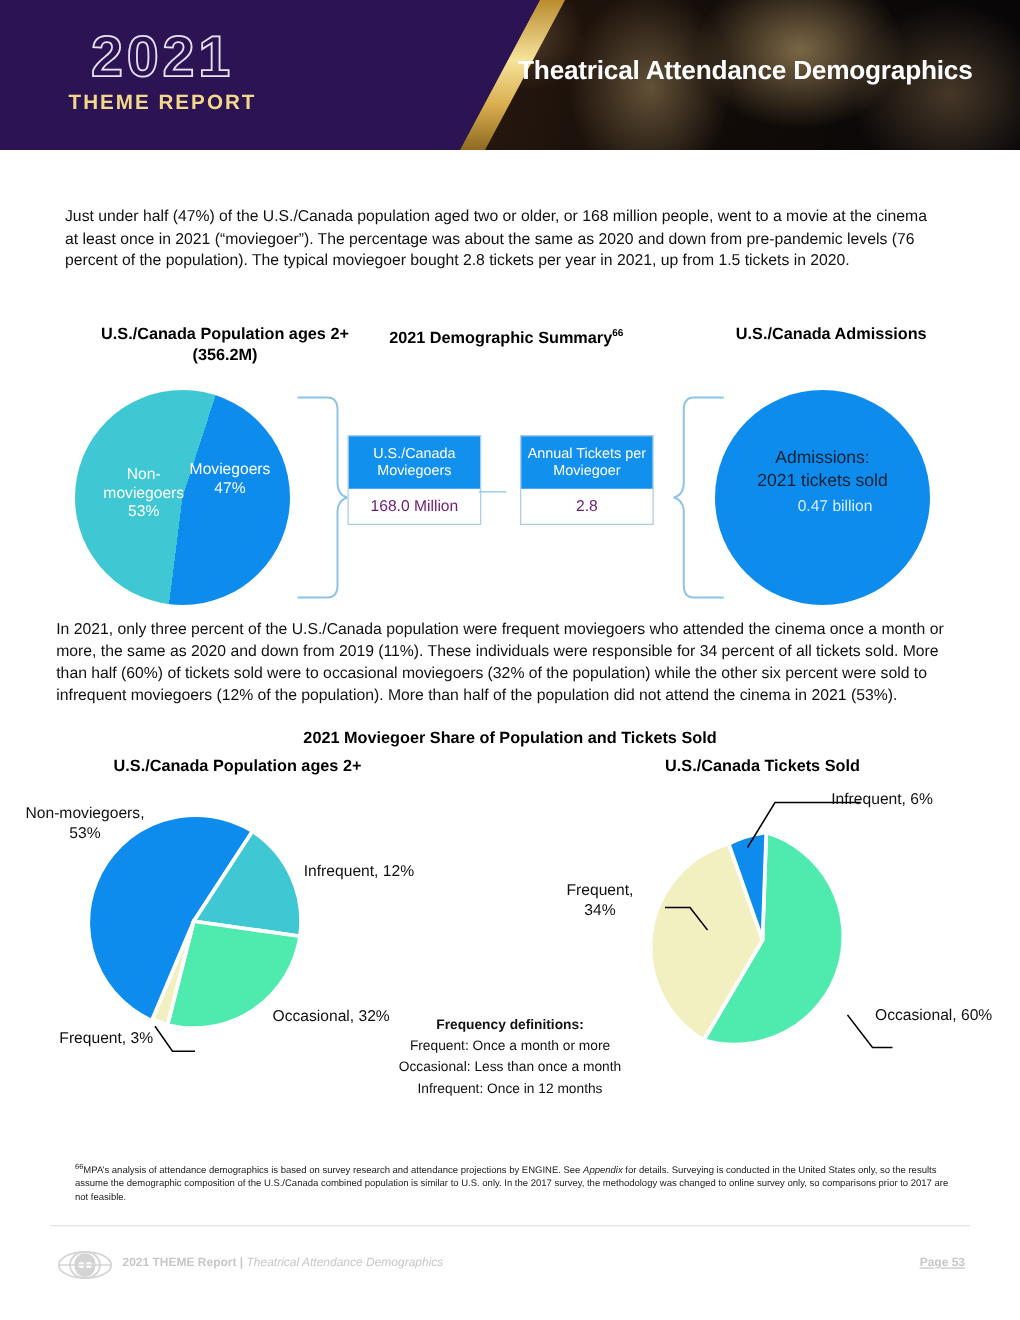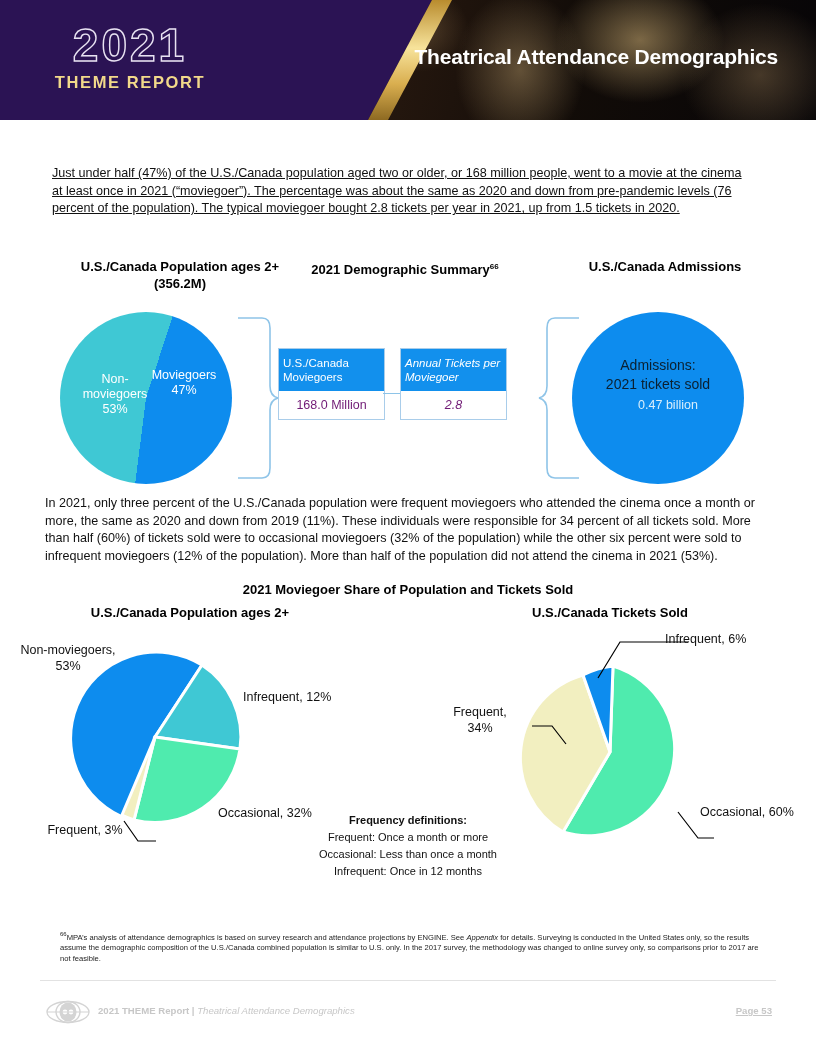--- a/index.html
+++ b/index.html
@@ -27,44 +27,44 @@
   .logo{position:absolute;left:40px;top:22px;width:180px;text-align:center;}
   .logo-year{font-size:46px;font-weight:bold;letter-spacing:3px;line-height:1;
     color:#2b1354;-webkit-text-stroke:1.4px #e8e2f2;text-shadow:0 0 0 #fff;
     font-family:"Liberation Sans", sans-serif;}
   .logo-sub{margin-top:5px;font-size:16.5px;font-weight:bold;letter-spacing:1.6px;color:#f2d98a;}
   .hdr-title{position:absolute;left:330px;top:45px;width:448px;text-align:right;
     color:#fff;font-size:21px;font-weight:bold;letter-spacing:-.2px;}
 
   
   .para{position:absolute;font-size:12.6px;line-height:17.6px;color:#111;text-align:left;}
-  #para1{left:52px;top:165px;width:700px;text-decoration:underline;}
+  #para1{left:52px;top:165px;width:700px;}
   #para2{left:45px;top:495px;width:725px;}
 
   
   .cap{position:absolute;font-weight:bold;font-size:13px;line-height:16.5px;text-align:center;color:#000;}
   #cap-left{left:60px;top:259px;width:240px;}
   #cap-mid{left:270px;top:259px;width:270px;}
   #cap-right{left:565px;top:259px;width:200px;}
   .sup{font-size:8px;vertical-align:super;}
 
   .pie-top{position:absolute;left:60px;top:312px;width:172px;height:172px;border-radius:50%;
     background:conic-gradient(from 18deg,#0d8cee 0deg 169.2deg,#3fc8d4 169.2deg 360deg);}
   .pie-top-lbl{position:absolute;color:#fff;text-align:center;font-size:12.5px;line-height:15px;}
   #lbl-mg{left:136px;top:368px;width:96px;}
   #lbl-nmg{left:72px;top:372px;width:86px;}
 
   .brace{position:absolute;}
   .brace svg{display:block;}
 
   .box{position:absolute;width:105px;border:1px solid #a9cdea;background:#fff;}
-  .box-head{background:#1290ed;color:#fff;font-size:11.5px;line-height:14px;text-align:left;padding:7px 4px;}
+  .box-head{background:#1290ed;color:#fff;font-size:11.5px;line-height:14px;text-align:center;padding:7px 4px;}
   .box-val{font-size:12.5px;text-align:center;padding:7px 2px;color:#701a75;}
   #box1{left:278px;top:348px;}
-  #box2{left:400px;top:348px;font-style:italic;}
+  #box2{left:416px;top:348px;}
   .box-connector{position:absolute;left:383px;top:393px;width:22px;height:1px;background:#8ec4e8;}
 
   .circle-adm{position:absolute;left:572px;top:312px;width:172px;height:172px;border-radius:50%;background:#0d8cee;}
   .adm-t1{position:absolute;left:572px;top:356px;width:172px;text-align:center;color:#0b2030;font-size:14px;line-height:19px;}
   .adm-t2{position:absolute;left:572px;top:398px;width:192px;text-align:center;color:#d8eefc;font-size:12.5px;}
 
   
   #sect-title{position:absolute;left:208px;top:582px;width:400px;text-align:center;font-weight:bold;font-size:13px;color:#000;}
   #cap-bl{left:75px;top:605px;width:230px;}
   #cap-br{left:520px;top:605px;width:180px;}

